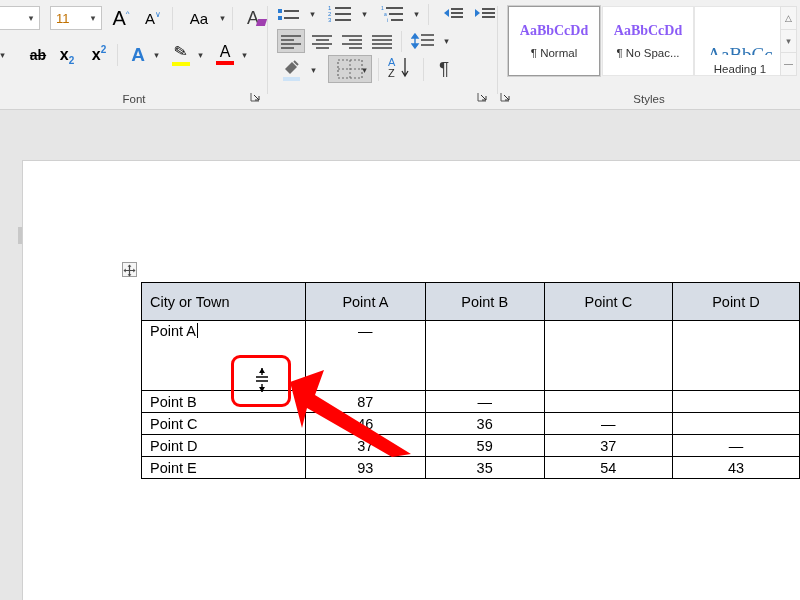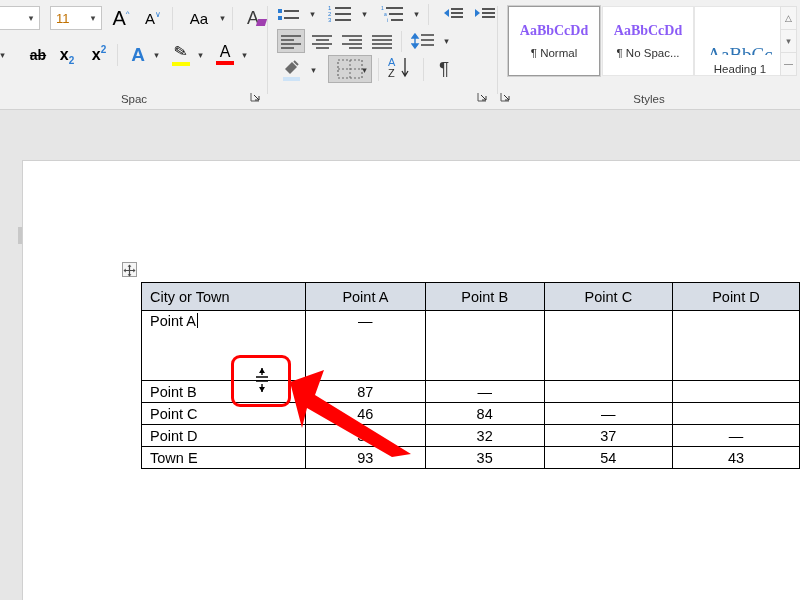--- a/index.html
+++ b/index.html
@@ -96,21 +96,21 @@
     background: #fff; border: 1px solid #d0d0d0; border-right: none; border-bottom: none;
   }
 
   
   .tbl { position: absolute; left: 141px; top: 282px; }
   .tbl table { border-collapse: collapse; }
   .tbl td, .tbl th {
     border: 1px solid #000; font-family: "Liberation Sans", sans-serif;
     font-size: 14.5px; color: #000; font-weight: normal; padding: 0;
   }
-  .tbl th { background: #d7dde6; height: 28px; }
+  .tbl th { background: #d7dde6; height: 38px; }
   .tbl td { height: 22px; }
   .c-city { width: 168px; text-align: left; padding-left: 8px !important; }
   .c-num  { width: 122px; text-align: center; }
   .c-num4 { width: 131px; text-align: center; }
   .c-num5 { width: 130px; text-align: center; }
   .row-tall td { height: 70px; vertical-align: top; padding-top: 2px !important; }
 
   .caret-text {
     display: inline-block; width: 1px; height: 15px; background: #000;
     vertical-align: -2px; margin-left: 1px;
@@ -210,21 +210,21 @@
         <span style="width:18px;height:4px;background:#ffff00;margin-top:1px;"></span>
       </div>
       <div class="caretbtn" style="left:194px;top:42px;height:26px;">▾</div>
 
       <div class="ico" style="left:212px;top:40px;width:26px;height:28px;flex-direction:column;">
         <span style="font-size:16px;line-height:16px;">A</span>
         <span style="width:18px;height:4px;background:#ff0000;margin-top:1px;"></span>
       </div>
       <div class="caretbtn" style="left:238px;top:42px;height:26px;">▾</div>
 
-      <div class="grp-label">Spac</div>
+      <div class="grp-label">Font</div>
       <div class="dlg-launcher" style="right:7px;">
         <svg width="11" height="11" viewBox="0 0 11 11">
             <path d="M1 1 V9 H9" fill="none" stroke="#555" stroke-width="1"></path>
             <path d="M9 8 L4 3 M9 8 L9 4 M9 8 L5 8" stroke="#333" stroke-width="1" fill="none"></path>
           </svg>
       </div>
       <div class="grp-sep" style="right:0;"></div>
     </div>
 
     <div class="grp" style="left:268px;width:230px;">
@@ -464,33 +464,33 @@
         <tr>
           <td class="c-city">Point B</td>
           <td class="c-num">87</td>
           <td class="c-num">—</td>
           <td class="c-num4"></td>
           <td class="c-num5"></td>
         </tr>
         <tr>
           <td class="c-city">Point C</td>
           <td class="c-num">46</td>
-          <td class="c-num">84</td>
+          <td class="c-num">36</td>
           <td class="c-num4">—</td>
           <td class="c-num5"></td>
         </tr>
         <tr>
           <td class="c-city">Point D</td>
           <td class="c-num">37</td>
-          <td class="c-num">32</td>
+          <td class="c-num">59</td>
           <td class="c-num4">37</td>
           <td class="c-num5">—</td>
         </tr>
         <tr>
-          <td class="c-city">Town E</td>
+          <td class="c-city">Point E</td>
           <td class="c-num">93</td>
           <td class="c-num">35</td>
           <td class="c-num4">54</td>
           <td class="c-num5">43</td>
         </tr>
       </tbody>
     </table>
   </div>
 
   <div class="hl-box"></div>

